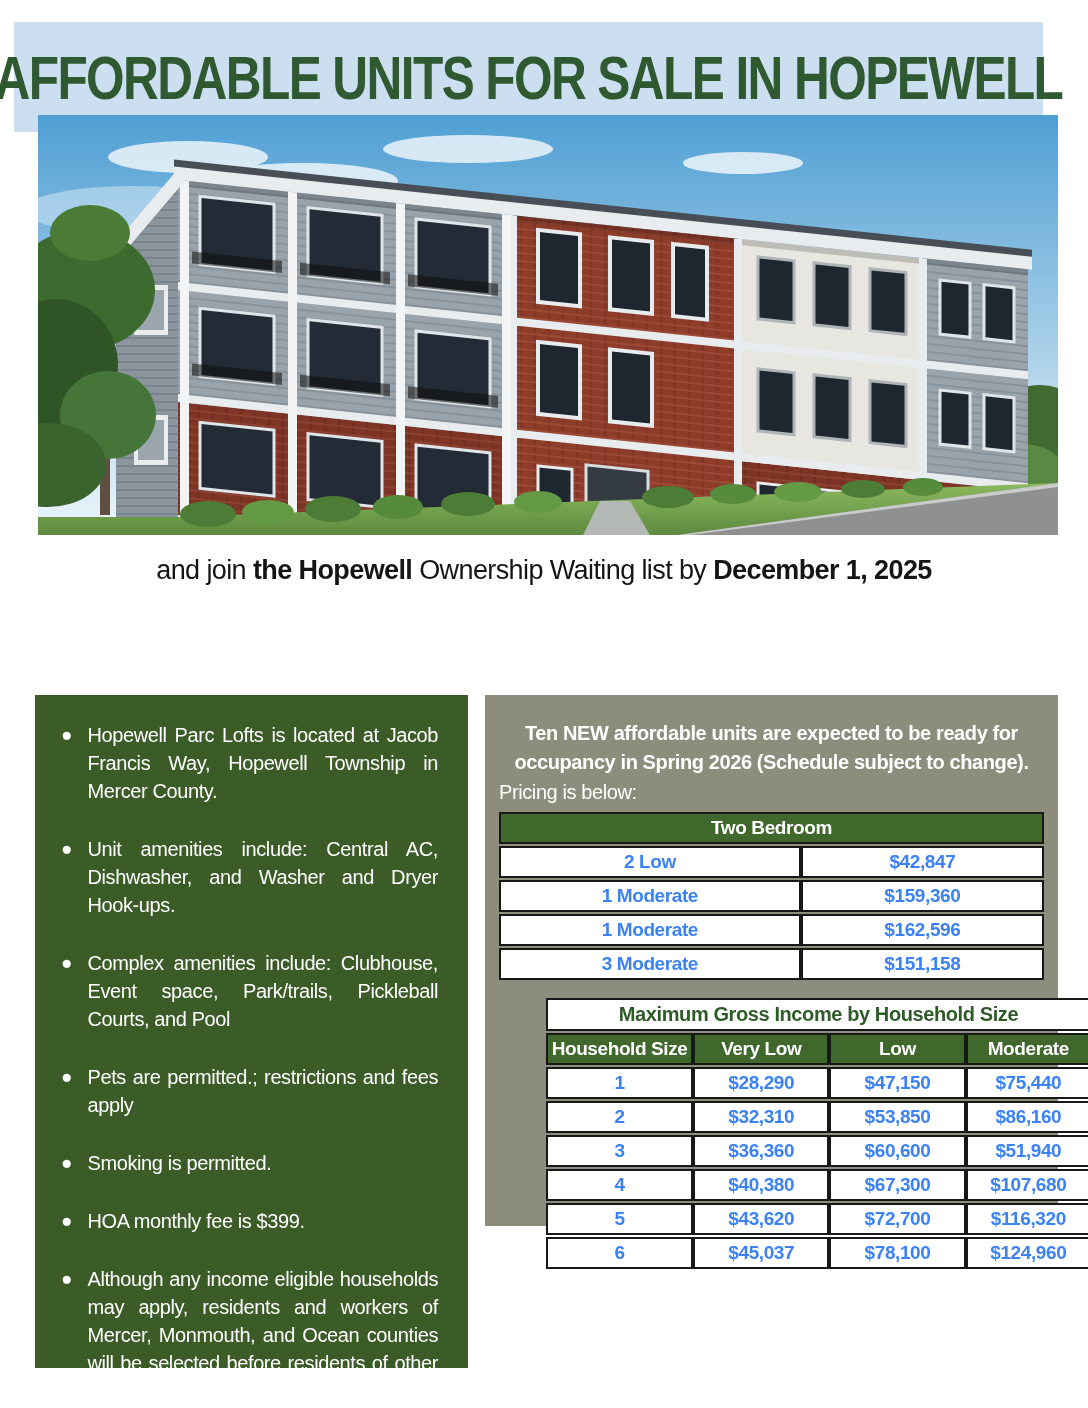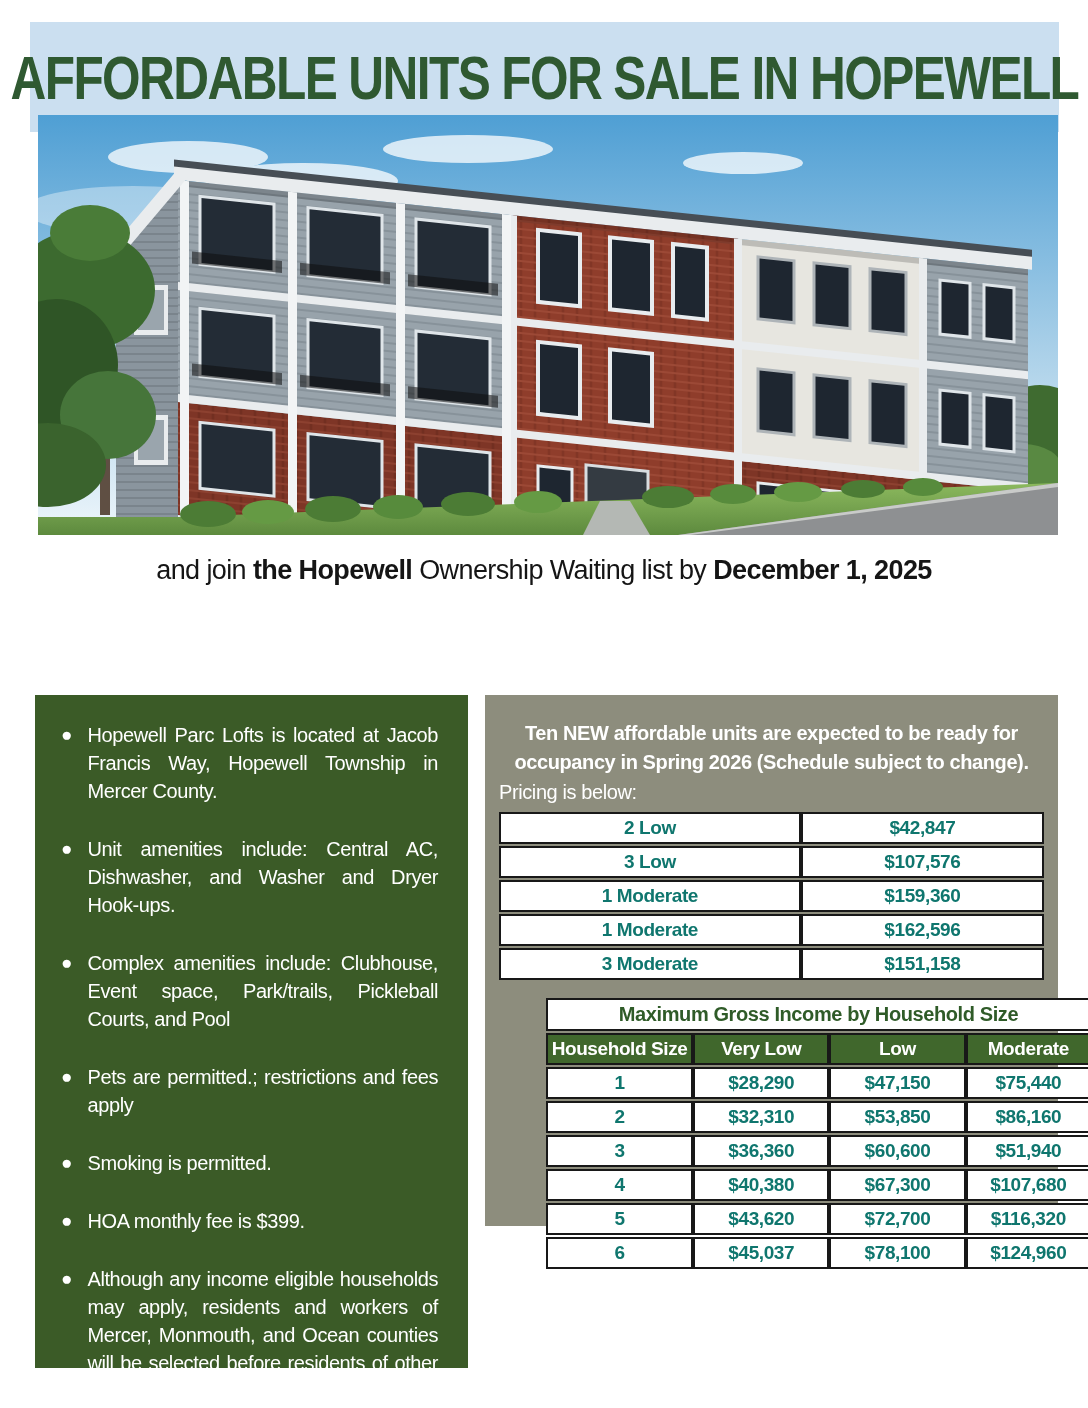--- a/index.html
+++ b/index.html
@@ -1,21 +1,21 @@
 <!DOCTYPE html>
 <html><head>
 <meta charset="utf-8">
 <style>
   * { margin:0; padding:0; box-sizing:border-box; }
   html,body { background:#ffffff; }
   body { font-family:"Liberation Sans", sans-serif; width:1088px; height:1408px; position:relative; overflow:hidden; }
   .page { position:absolute; inset:0; background:#ffffff; }
 
   
-  .title-band { position:absolute; left:30px; top:22px; width:1029px; height:110px;
+  .title-band { position:absolute; left:14px; top:22px; width:1029px; height:110px;
     background:#cbdff0; display:flex; align-items:center; justify-content:center; }
   .title-band .condense { display:inline-block; transform:scaleX(0.80); transform-origin:50% 50%;
     white-space:nowrap; font-weight:700; font-size:62px; letter-spacing:-2px; color:#2f5931; }
 
   
   .photo { position:absolute; left:38px; top:115px; width:1020px; height:420px; overflow:hidden; background:#cfe6f4; }
   .photo svg { display:block; }
 
   
   .intro { position:absolute; left:40px; top:550px; width:1008px; text-align:center;
@@ -32,21 +32,21 @@
   .left-panel .btxt b { font-weight:400; }
 
   
   .right-panel { position:absolute; left:485px; top:695px; width:573px; height:531px;
     background:#8d8d7d; color:#ffffff; padding:16px 14px 12px 14px; }
   .rp-intro { text-align:center; font-weight:700; font-size:20px; line-height:29px;
     letter-spacing:-0.4px; margin:8px 6px 2px 6px; }
   .rp-pricing-label { font-weight:400; font-size:20px; line-height:27px; letter-spacing:-0.4px; }
 
   table { border-collapse:separate; border-spacing:0 2px; width:545px; margin:4px auto 0 auto; }
-  td, th { border:2px solid #181818; background:#ffffff; color:#0f766e;
+  td, th { border:2px solid #181818; background:#ffffff; color:#3b82f6;
     font-weight:700; font-size:19px; letter-spacing:-0.4px; text-align:center; padding:3px 2px; height:29px; }
   .green-cell { background:#40672c; color:#ffffff; }
   .income-title { color:#2f5b28; font-size:20px; }
   .income-table { margin-top:14px;margin-left:47px; }
   .income-table col.c1 { width:27%; } .income-table col.c2 { width:25%; }
   .income-table col.c3 { width:25%; } .income-table col.c4 { width:23%; }
 
   
   .rp-footer { display:flex; align-items:center; margin-top:12px; }
   .brand-block { margin-left:82px; }
@@ -269,26 +269,25 @@
     </ul>
   </div>
 
   <div class="right-panel">
     <div class="rp-intro">Ten NEW affordable units are expected to be ready for occupancy in Spring 2026 (Schedule subject to change).</div>
     <div class="rp-pricing-label">Pricing is below:</div>
 
     <table>
       <tbody>
         <tr>
+            <td colspan="2" class="green-cell">Two Bedroom</td>
+          </tr>
+        <tr>
             <td>2 Low</td>
             <td>$42,847</td>
-          </tr>
-        <tr>
-            <td>3 Low</td>
-            <td>$107,576</td>
           </tr>
         <tr>
             <td>1 Moderate</td>
             <td>$159,360</td>
           </tr>
         <tr>
             <td>1 Moderate</td>
             <td>$162,596</td>
           </tr>
         <tr>

